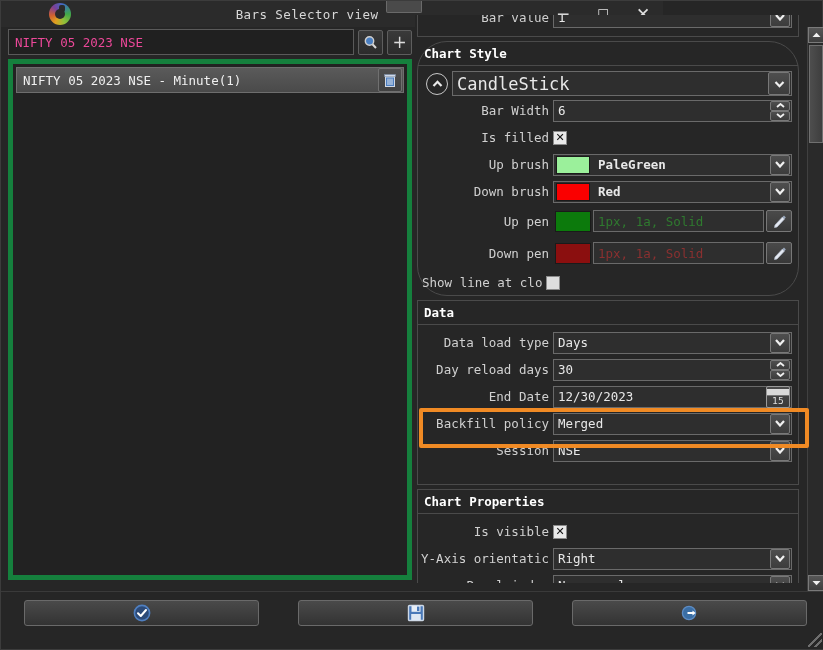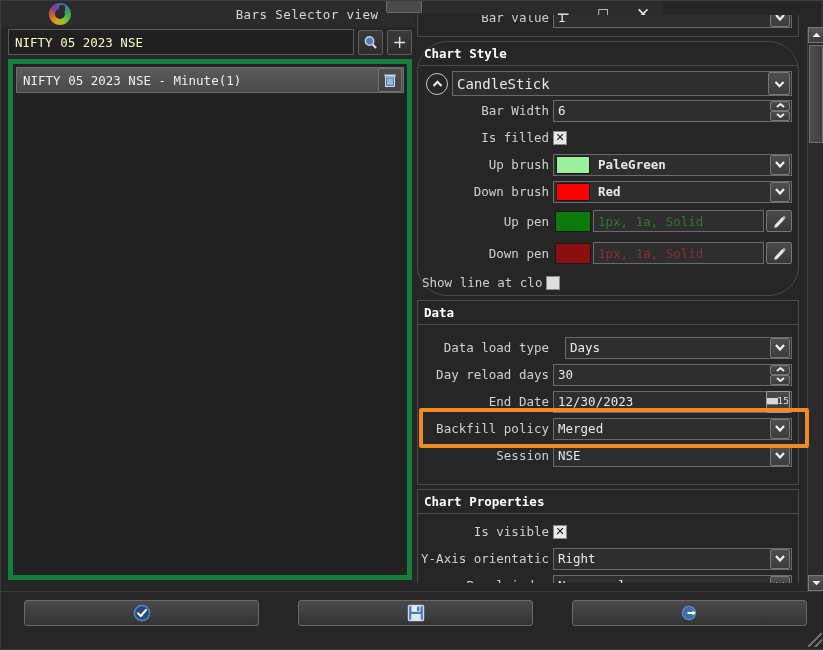--- a/index.html
+++ b/index.html
@@ -71,21 +71,21 @@
   }
   #search-row {
     position: absolute; left: 3px; top: 2px;
     width: 404px; height: 26px;
     display: flex; align-items: center; gap: 4px;
   }
   #search-input {
     flex: 1 1 auto; height: 26px;
     background: #202020;
     border: 1px solid #5a5a5a;
-    color: #fef9c3; font-size: 12.5px;
+    color: #ec4899; font-size: 12.5px;
     font-family: "DejaVu Sans Mono", monospace;
     padding: 0 6px;
     outline: none;
   }
   .sqbtn {
     width: 25px; height: 25px; flex: 0 0 auto;
     background: linear-gradient(#3a3a3a, #2c2c2c);
     border: 1px solid #5e5e5e; border-radius: 2px;
     display: flex; align-items: center; justify-content: center;
   }
@@ -212,21 +212,21 @@
     margin-left: 2px;
     background: linear-gradient(#4a4a4a, #383838);
     border: 1px solid #787878; border-radius: 2px;
     display: flex; align-items: center; justify-content: center;
   }
   .calbtn {
     width: 24px; height: 22px; flex: 0 0 auto;
     background: linear-gradient(#4a4a4a, #3a3a3a);
     border: 1px solid #9a9a9a; border-radius: 2px;
     margin-right: 1px;
-    display: flex; flex-direction: row;
+    display: flex; flex-direction: column;
     align-items: center; justify-content: flex-end;
     font-size: 9px; color: #e0e0e0; padding-bottom: 1px;
     font-family: "DejaVu Sans", sans-serif;
   }
   .calbtn .cal-top {
     width: 100%; height: 7px;
     background: #d9d9d9; border-bottom: 1px solid #777;
   }
 
   #highlight-box {
@@ -346,21 +346,21 @@
     <div class="group" style="top:26px; height:255px;border-radius:30px;">
       <div class="group-title">Chart Style</div>
 
       <div class="row" style="margin-top:4px;">
         <span class="collapse-btn">
           <svg width="11" height="8" viewBox="0 0 11 8">
               <path d="M1.5 6 L5.5 1.8 L9.5 6" stroke="#eaeaea" stroke-width="2.2" fill="none"></path>
             </svg>
         </span>
         <span class="field" style="height:25px;">
-          <span class="val" style="font-size:14px;">CandleStick</span>
+          <span class="val" style="font-size:17px;">CandleStick</span>
           <span class="dropbtn" style="width:22px;height:23px;">
             <svg width="11" height="8" viewBox="0 0 11 8">
                 <path d="M1.5 2 L5.5 6.2 L9.5 2" stroke="#f0f0f0" stroke-width="2.2" fill="none"></path>
               </svg>
           </span>
         </span>
       </div>
 
       <div class="row">
         <span class="rlabel">Bar Width</span>
@@ -442,21 +442,21 @@
 
       <div class="row">
         <span class="rlabel" style="width:auto;padding-left:4px;text-align:left;">Show line at clo</span>
         <span class="chk off">&nbsp;</span>
       </div>
     </div>
 
     <div class="group" style="top:285px; height:185px;">
       <div class="group-title">Data</div>
 
-      <div class="row" style="margin-top:9px;gap:12px;">
+      <div class="row" style="margin-top:4px;">
         <span class="rlabel">Data load type</span>
         <span class="field">
           <span class="val">Days</span>
           <span class="dropbtn">
             <svg width="10" height="7" viewBox="0 0 10 7">
                 <path d="M1 1 L5 5.5 L9 1" stroke="#f0f0f0" stroke-width="2.2" fill="none"></path>
               </svg>
           </span>
         </span>
       </div>

